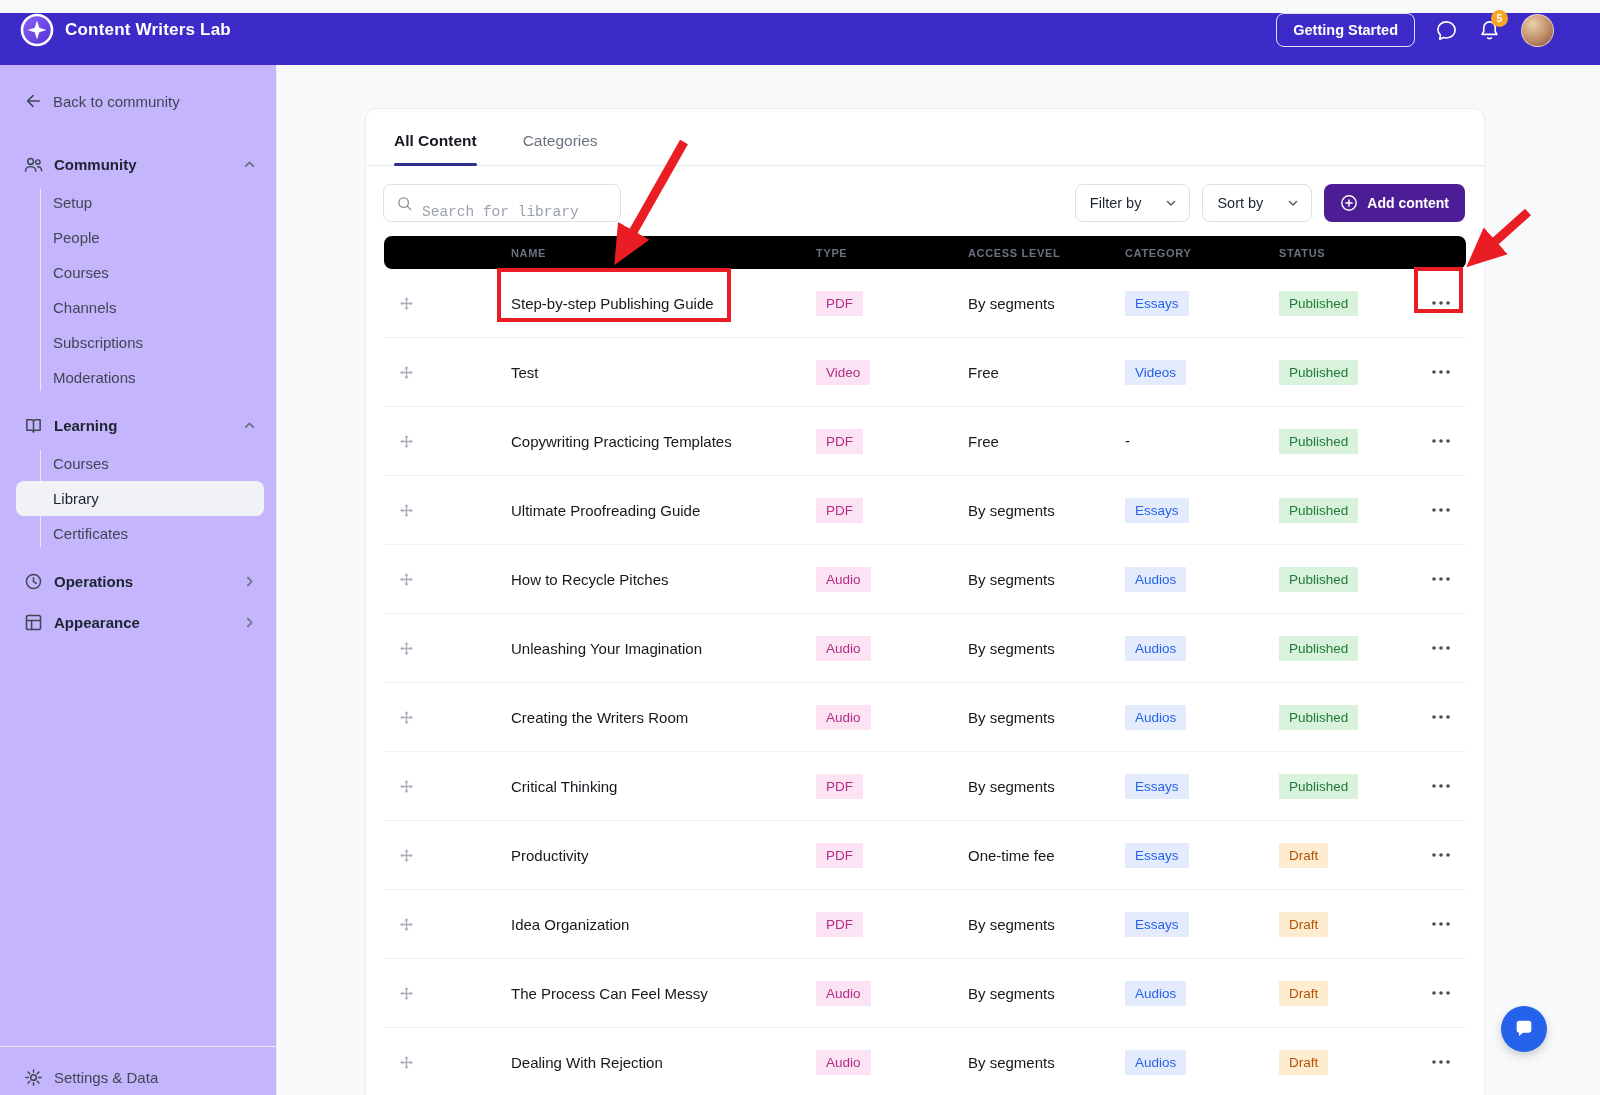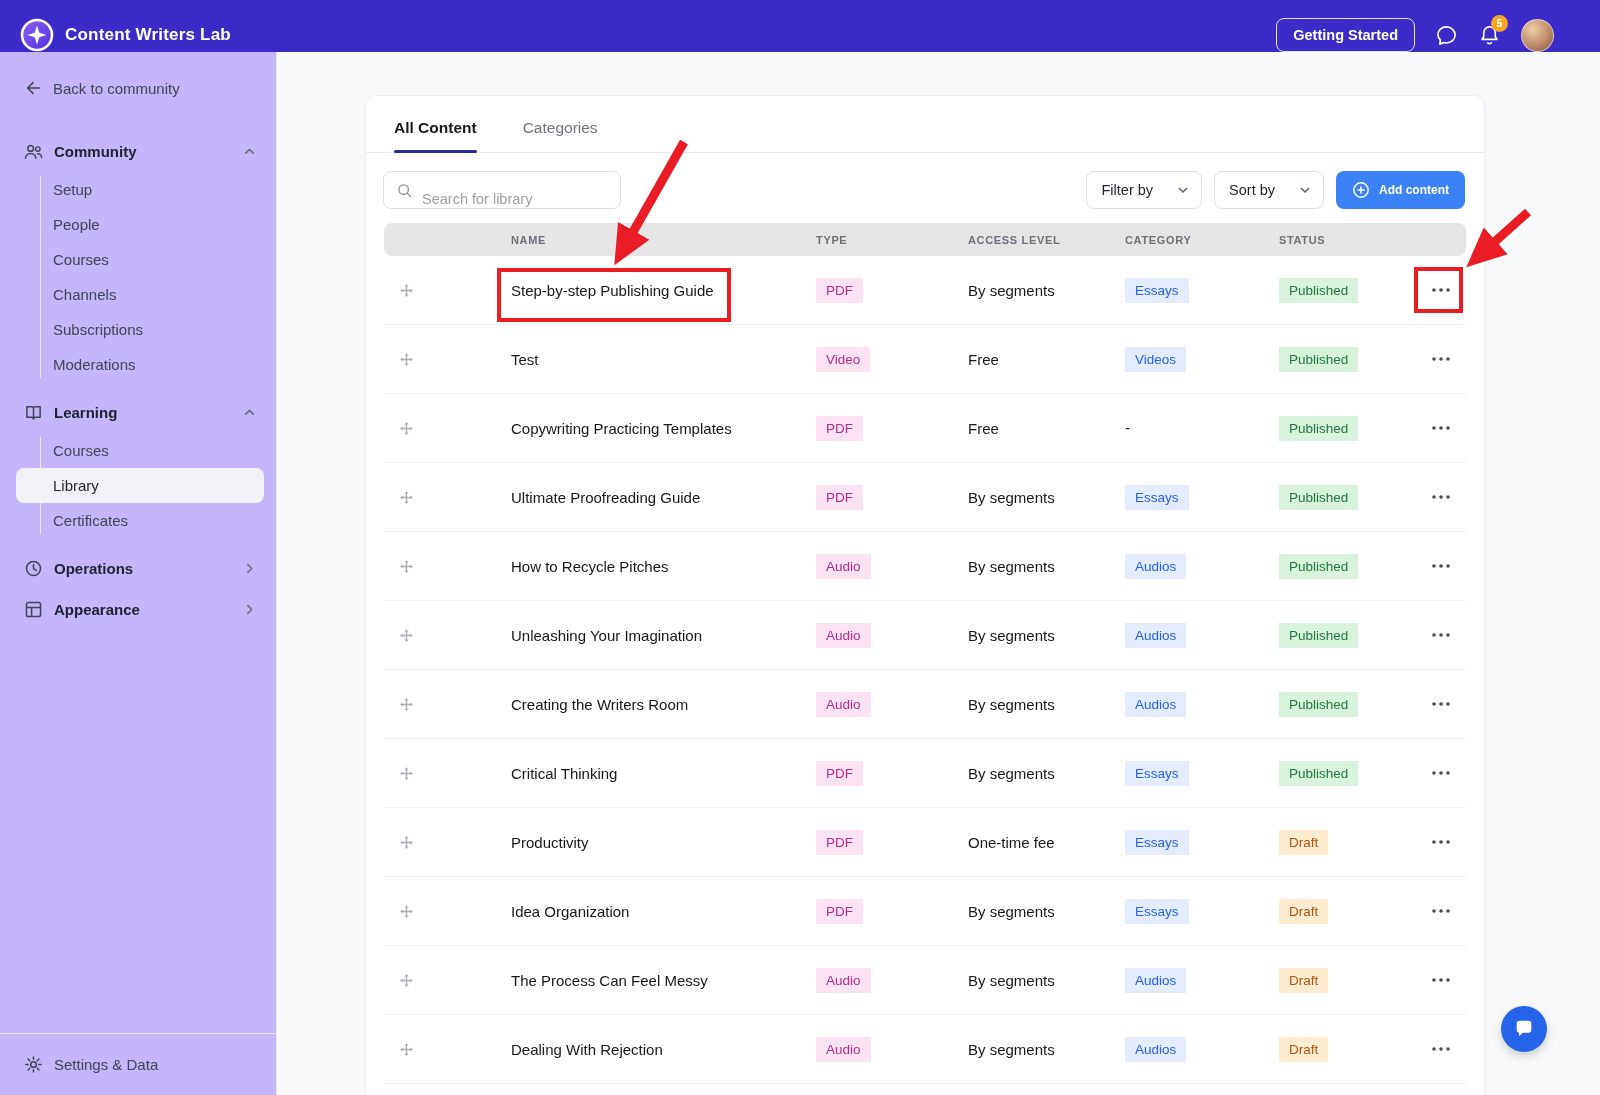--- a/index.html
+++ b/index.html
@@ -5,21 +5,21 @@
   * { box-sizing: border-box; margin: 0; padding: 0; }
   html,body { width:1600px; height:1095px; overflow:hidden; }
   body {
     font-family: "Liberation Sans", sans-serif;
     background:#f8f9fb;
     position:relative;
     color:#16181d;
   }
 
   
-  .topbar{height:52px;background:#3c2bc8;display:flex;align-items:flex-end;padding:0 20px;}
+  .topbar{height:52px;background:#3c2bc8;display:flex;align-items:flex-start;padding:0 20px;margin-top:13px;}
   .brand{display:flex;align-items:center;gap:11px;}
   .brand-title{color:#fff;font-size:17px;font-weight:700;letter-spacing:.2px;}
   .topbar-right{margin-left:auto;display:flex;align-items:center;gap:20px;padding-right:26px;}
   .gs-btn{border:1px solid rgba(255,255,255,.85);color:#fff;background:transparent;border-radius:8px;
     padding:8px 16px;font-size:14.5px;font-weight:600;font-family:inherit;cursor:pointer;}
   .icon-btn{background:none;border:none;cursor:pointer;display:flex;align-items:center;}
   .bell-wrap{position:relative;}
   .notif-badge{position:absolute;top:-9px;right:-7px;background:#f5a623;color:#fff;font-size:10.5px;
     font-weight:700;border-radius:50%;min-width:17px;height:17px;display:flex;align-items:center;justify-content:center;}
   .avatar{width:33px;height:33px;border-radius:50%;border:1.5px solid rgba(255,255,255,.6);
@@ -48,32 +48,32 @@
   .card{position:absolute;left:88px;top:43px;width:1120px;height:1300px;background:#fff;
     border:1px solid #ebedf1;border-radius:12px;box-shadow:0 1px 2px rgba(16,24,40,.04);}
   .tabs{display:flex;gap:46px;padding:0 28px;border-bottom:1px solid #e8eaee;height:57px;align-items:flex-end;}
   .tab{padding-bottom:15px;font-size:15.5px;color:#6b7280;position:relative;cursor:pointer;}
   .tab.active{color:#14181f;font-weight:700;}
   .tab.active::after{content:"";position:absolute;left:0;right:0;bottom:-1px;height:3px;background:#2d2f8f;border-radius:2px;}
 
   .toolbar{display:flex;align-items:center;padding:18px 19px 0 17px;}
   .searchbox{width:238px;height:38px;border:1px solid #dcdfe5;border-radius:8px;display:flex;
     align-items:center;gap:9px;padding:0 12px;background:#fff;}
-  .searchbox input{border:none;outline:none;font-size:14.5px;width:100%;color:#1c2430;font-family:Liberation Sans, sans-serif;background:transparent;margin-top:17px;}
+  .searchbox input{border:none;outline:none;font-size:14.5px;width:100%;color:#1c2430;font-family:Liberation Mono, monospace;background:transparent;margin-top:17px;}
   .searchbox input::placeholder{color:#9aa1ac;}
   .toolbar-right{margin-left:auto;display:flex;gap:12px;align-items:center;}
   .select{height:38px;border:1px solid #dcdfe5;border-radius:8px;display:flex;align-items:center;
     gap:24px;padding:0 12px 0 14px;font-size:14.5px;color:#1c2430;background:#fff;cursor:pointer;}
-  .add-btn{height:38px;background:#3b82f6;color:#fff;border:none;border-radius:8px;display:flex;
-    align-items:center;gap:9px;padding:0 16px;font-size:12px;font-weight:600;font-family:inherit;cursor:pointer;}
+  .add-btn{height:38px;background:#4c1d95;color:#fff;border:none;border-radius:8px;display:flex;
+    align-items:center;gap:9px;padding:0 16px;font-size:14px;font-weight:600;font-family:inherit;cursor:pointer;}
 
   
   .table{margin:14px 18px 0;}
   .grid-cols{display:grid;grid-template-columns:44px 78px 305px 152px 157px 154px 140px 54px;align-items:center;}
-  .thead{background:#e5e5e5;border-radius:8px;height:33px;}
+  .thead{background:#000000;border-radius:8px;height:33px;}
   .th{font-size:11px;font-weight:700;color:#6a7280;letter-spacing:.06em;padding-left:5px;}
   .c3{grid-column:3}.c4{grid-column:4}.c5{grid-column:5}.c6{grid-column:6}.c7{grid-column:7}
   .trow{height:69px;border-bottom:1px solid #eef0f3;}
   .handle{justify-self:center;display:flex;cursor:grab;background:none;border:none;}
   .thumb{width:60px;height:40px;border-radius:6px;margin-left:5px;overflow:hidden;position:relative;}
   .thumb-label{position:absolute;top:3px;left:4px;right:3px;color:#fff;font-size:5px;line-height:1.3;font-weight:600;}
   .name{padding-left:5px;font-size:15px;color:#16181d;cursor:pointer;}
   .cellpad{padding-left:5px;}
   .badge{display:inline-block;padding:5px 10px;border-radius:0;font-size:13.5px;}
   .b-type{background:#fbe3f3;color:#b42e88;}

